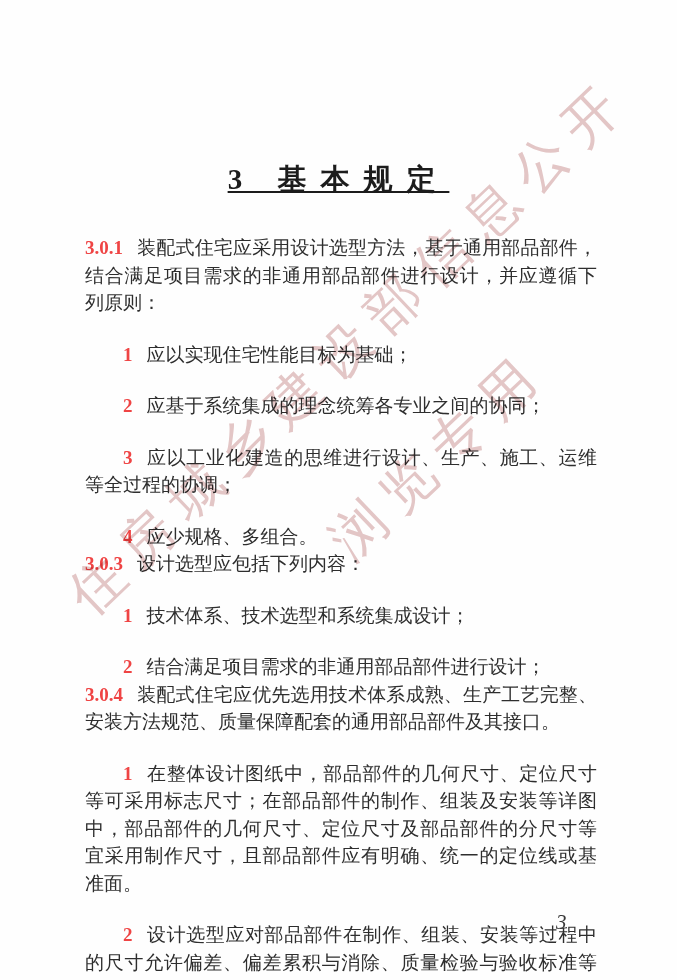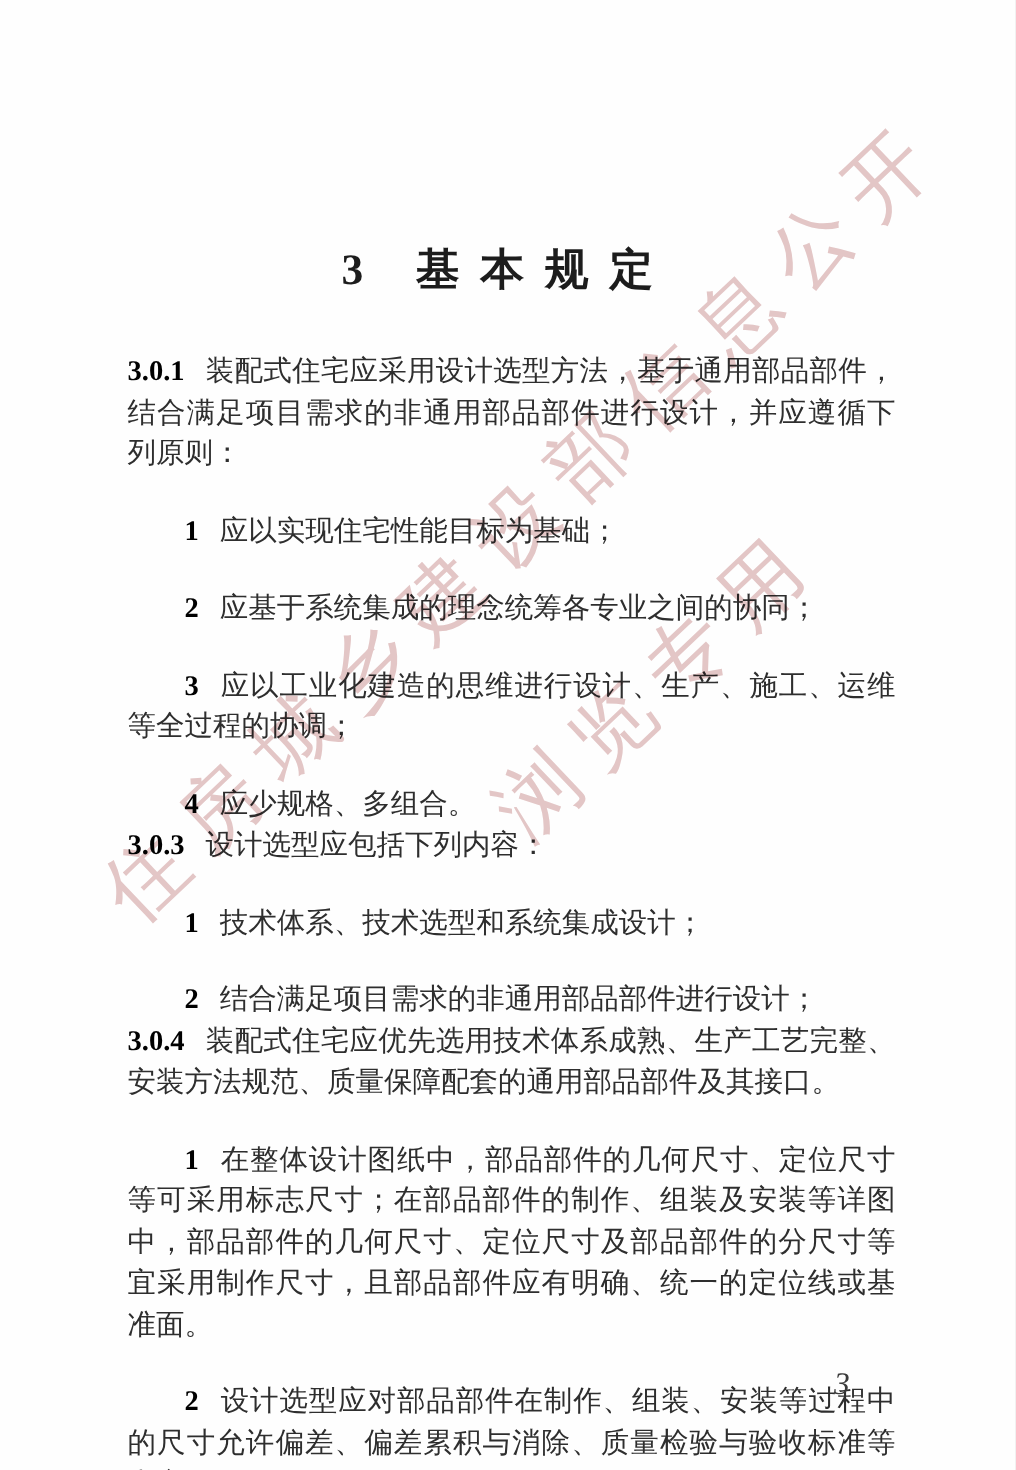--- a/index.html
+++ b/index.html
@@ -17,34 +17,35 @@
     position: absolute;
     top: 160px;
     left: 0;
     width: 100%;
     text-align: center;
     font-size: 29px;
     font-weight: bold;
     letter-spacing: 14px;
     color: #1c1c1c;
     white-space: nowrap;
+    text-decoration: underline;
   }
   .content {
     position: absolute;
     left: 85px;
     top: 234px;
     width: 512px;
     font-size: 19px;
     line-height: 27.5px;
     text-align: justify;
   }
   .para { margin: 0; }
   .para .num {
     font-weight: bold;
-    color: #000000;
+    color: #ef4444;
     padding-right: 14px;
   }
   .para.item { text-indent: 2em; margin-top: 24px; }
   .page-number {
     position: absolute;
     left: 556px;
     top: 910px;
     font-size: 21px;
     font-style: italic;
     color: #3a3a3a;

